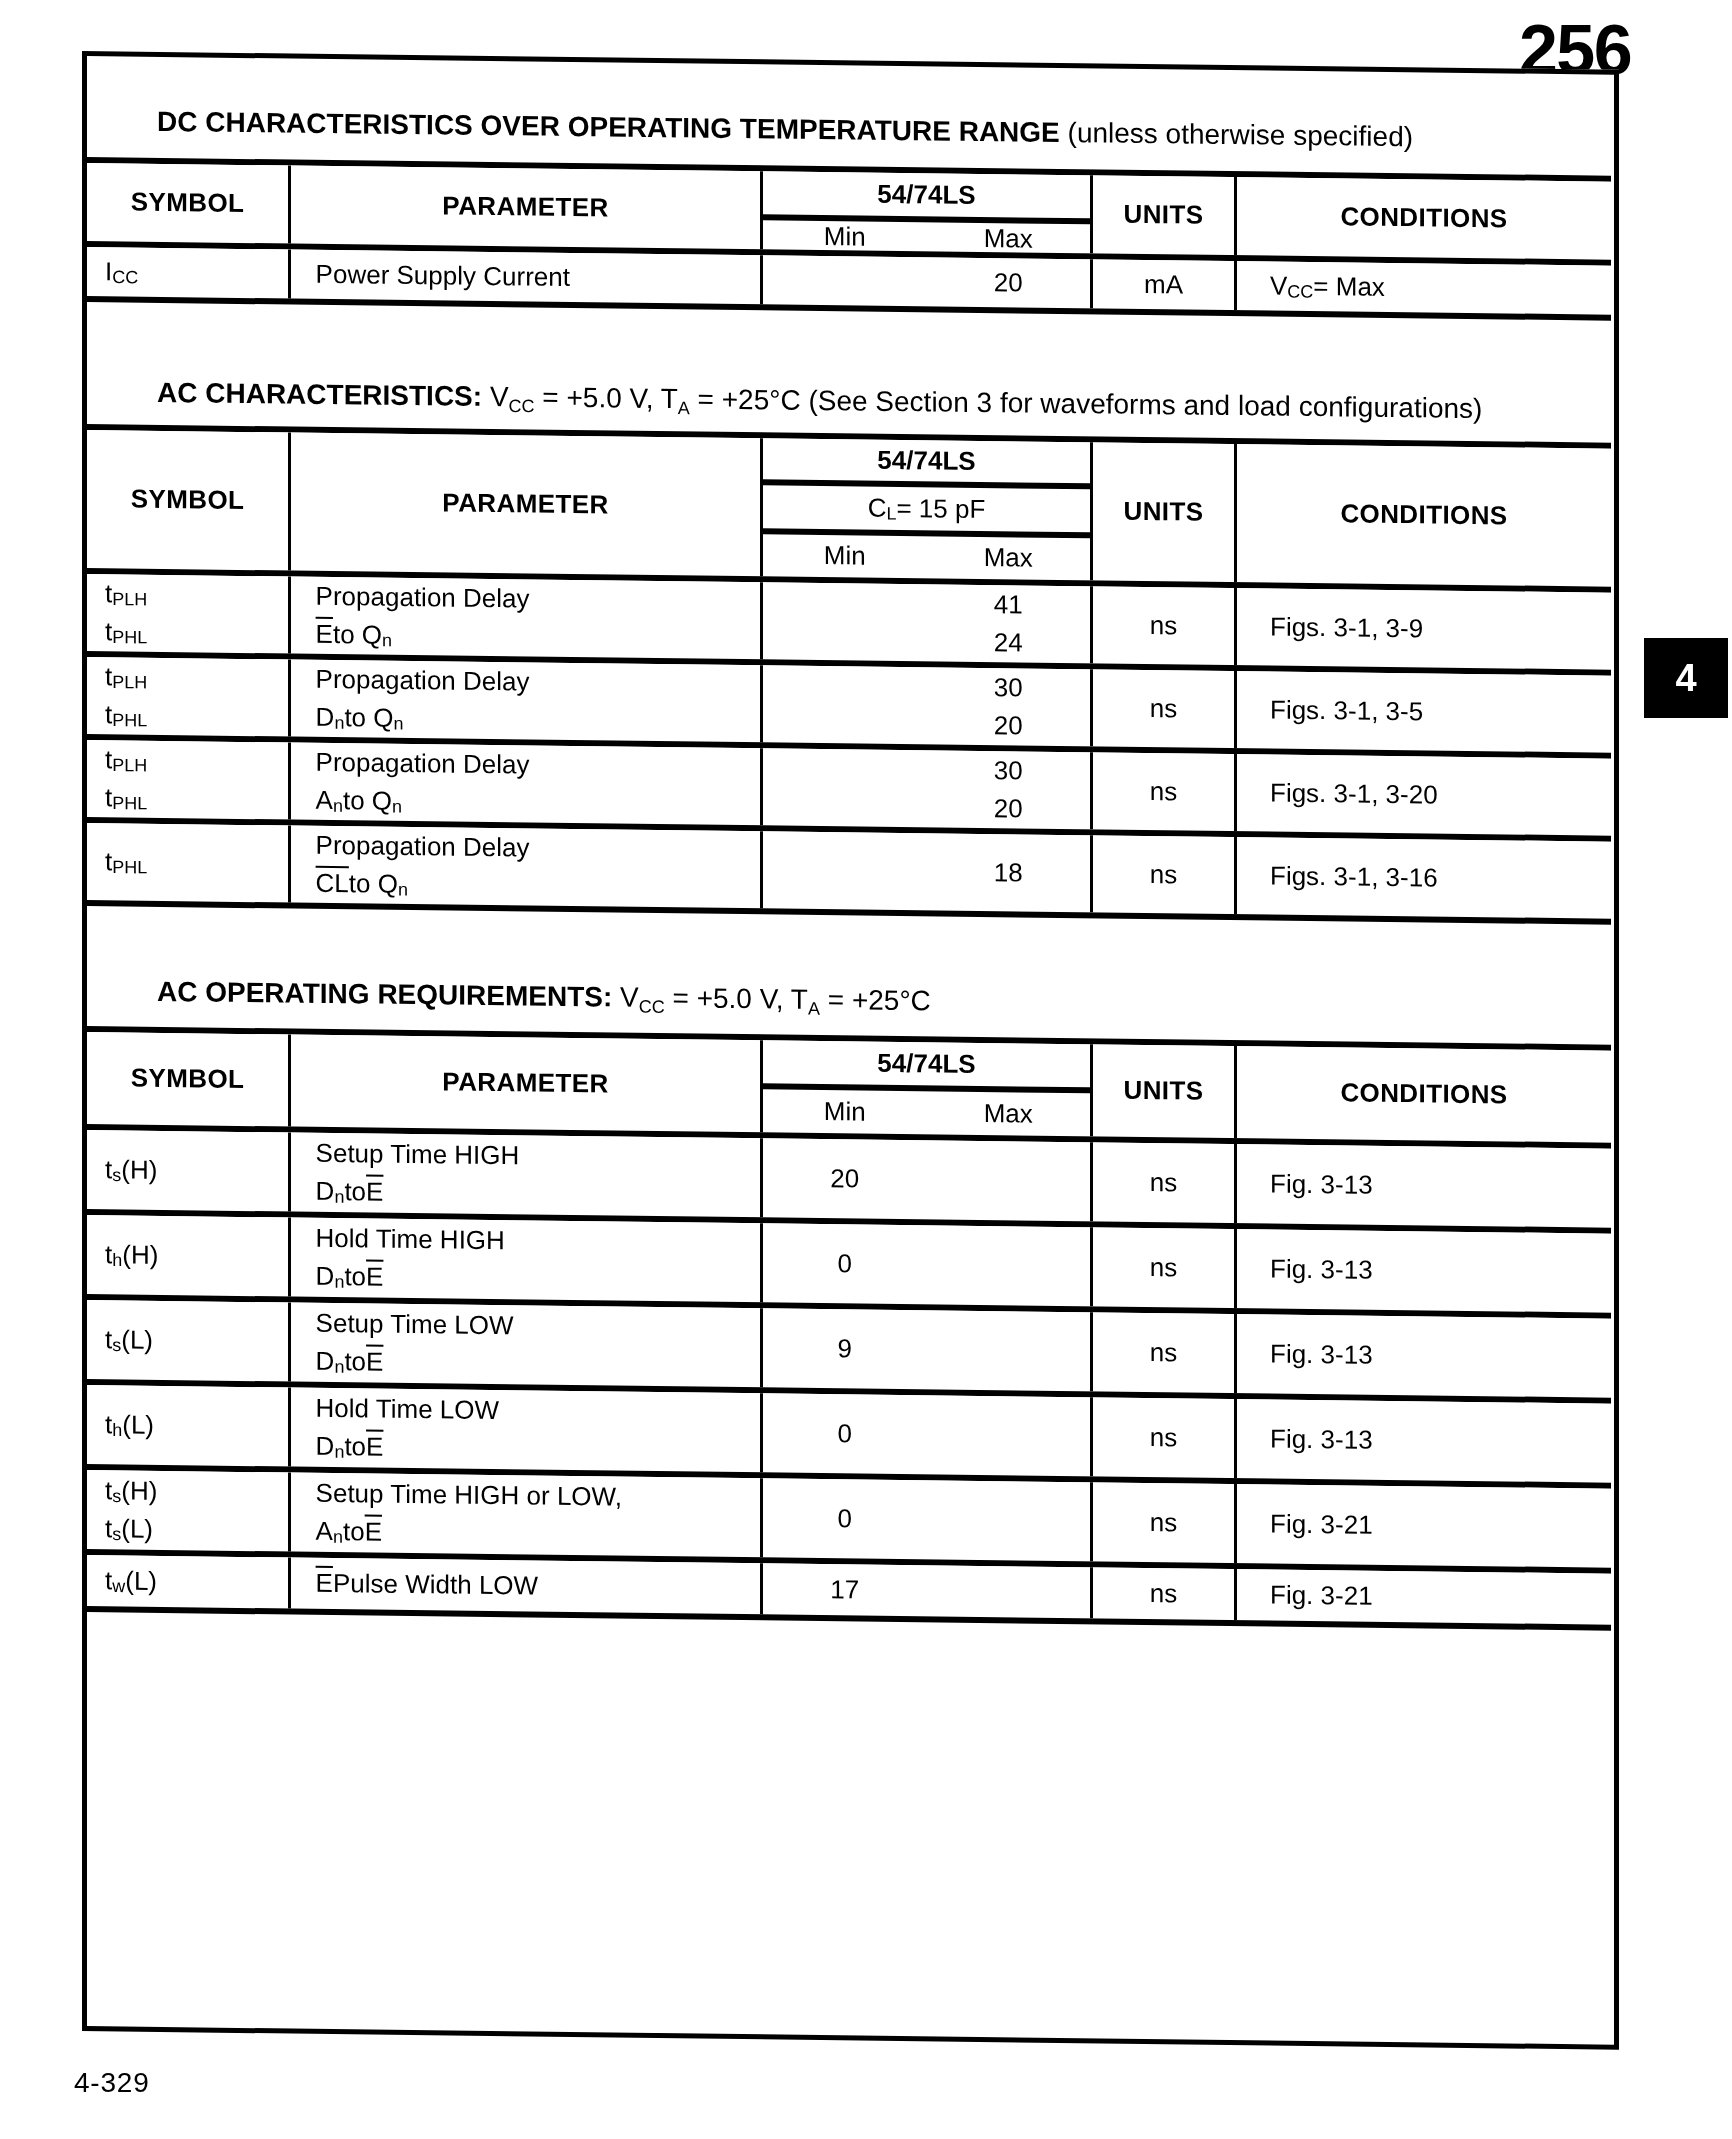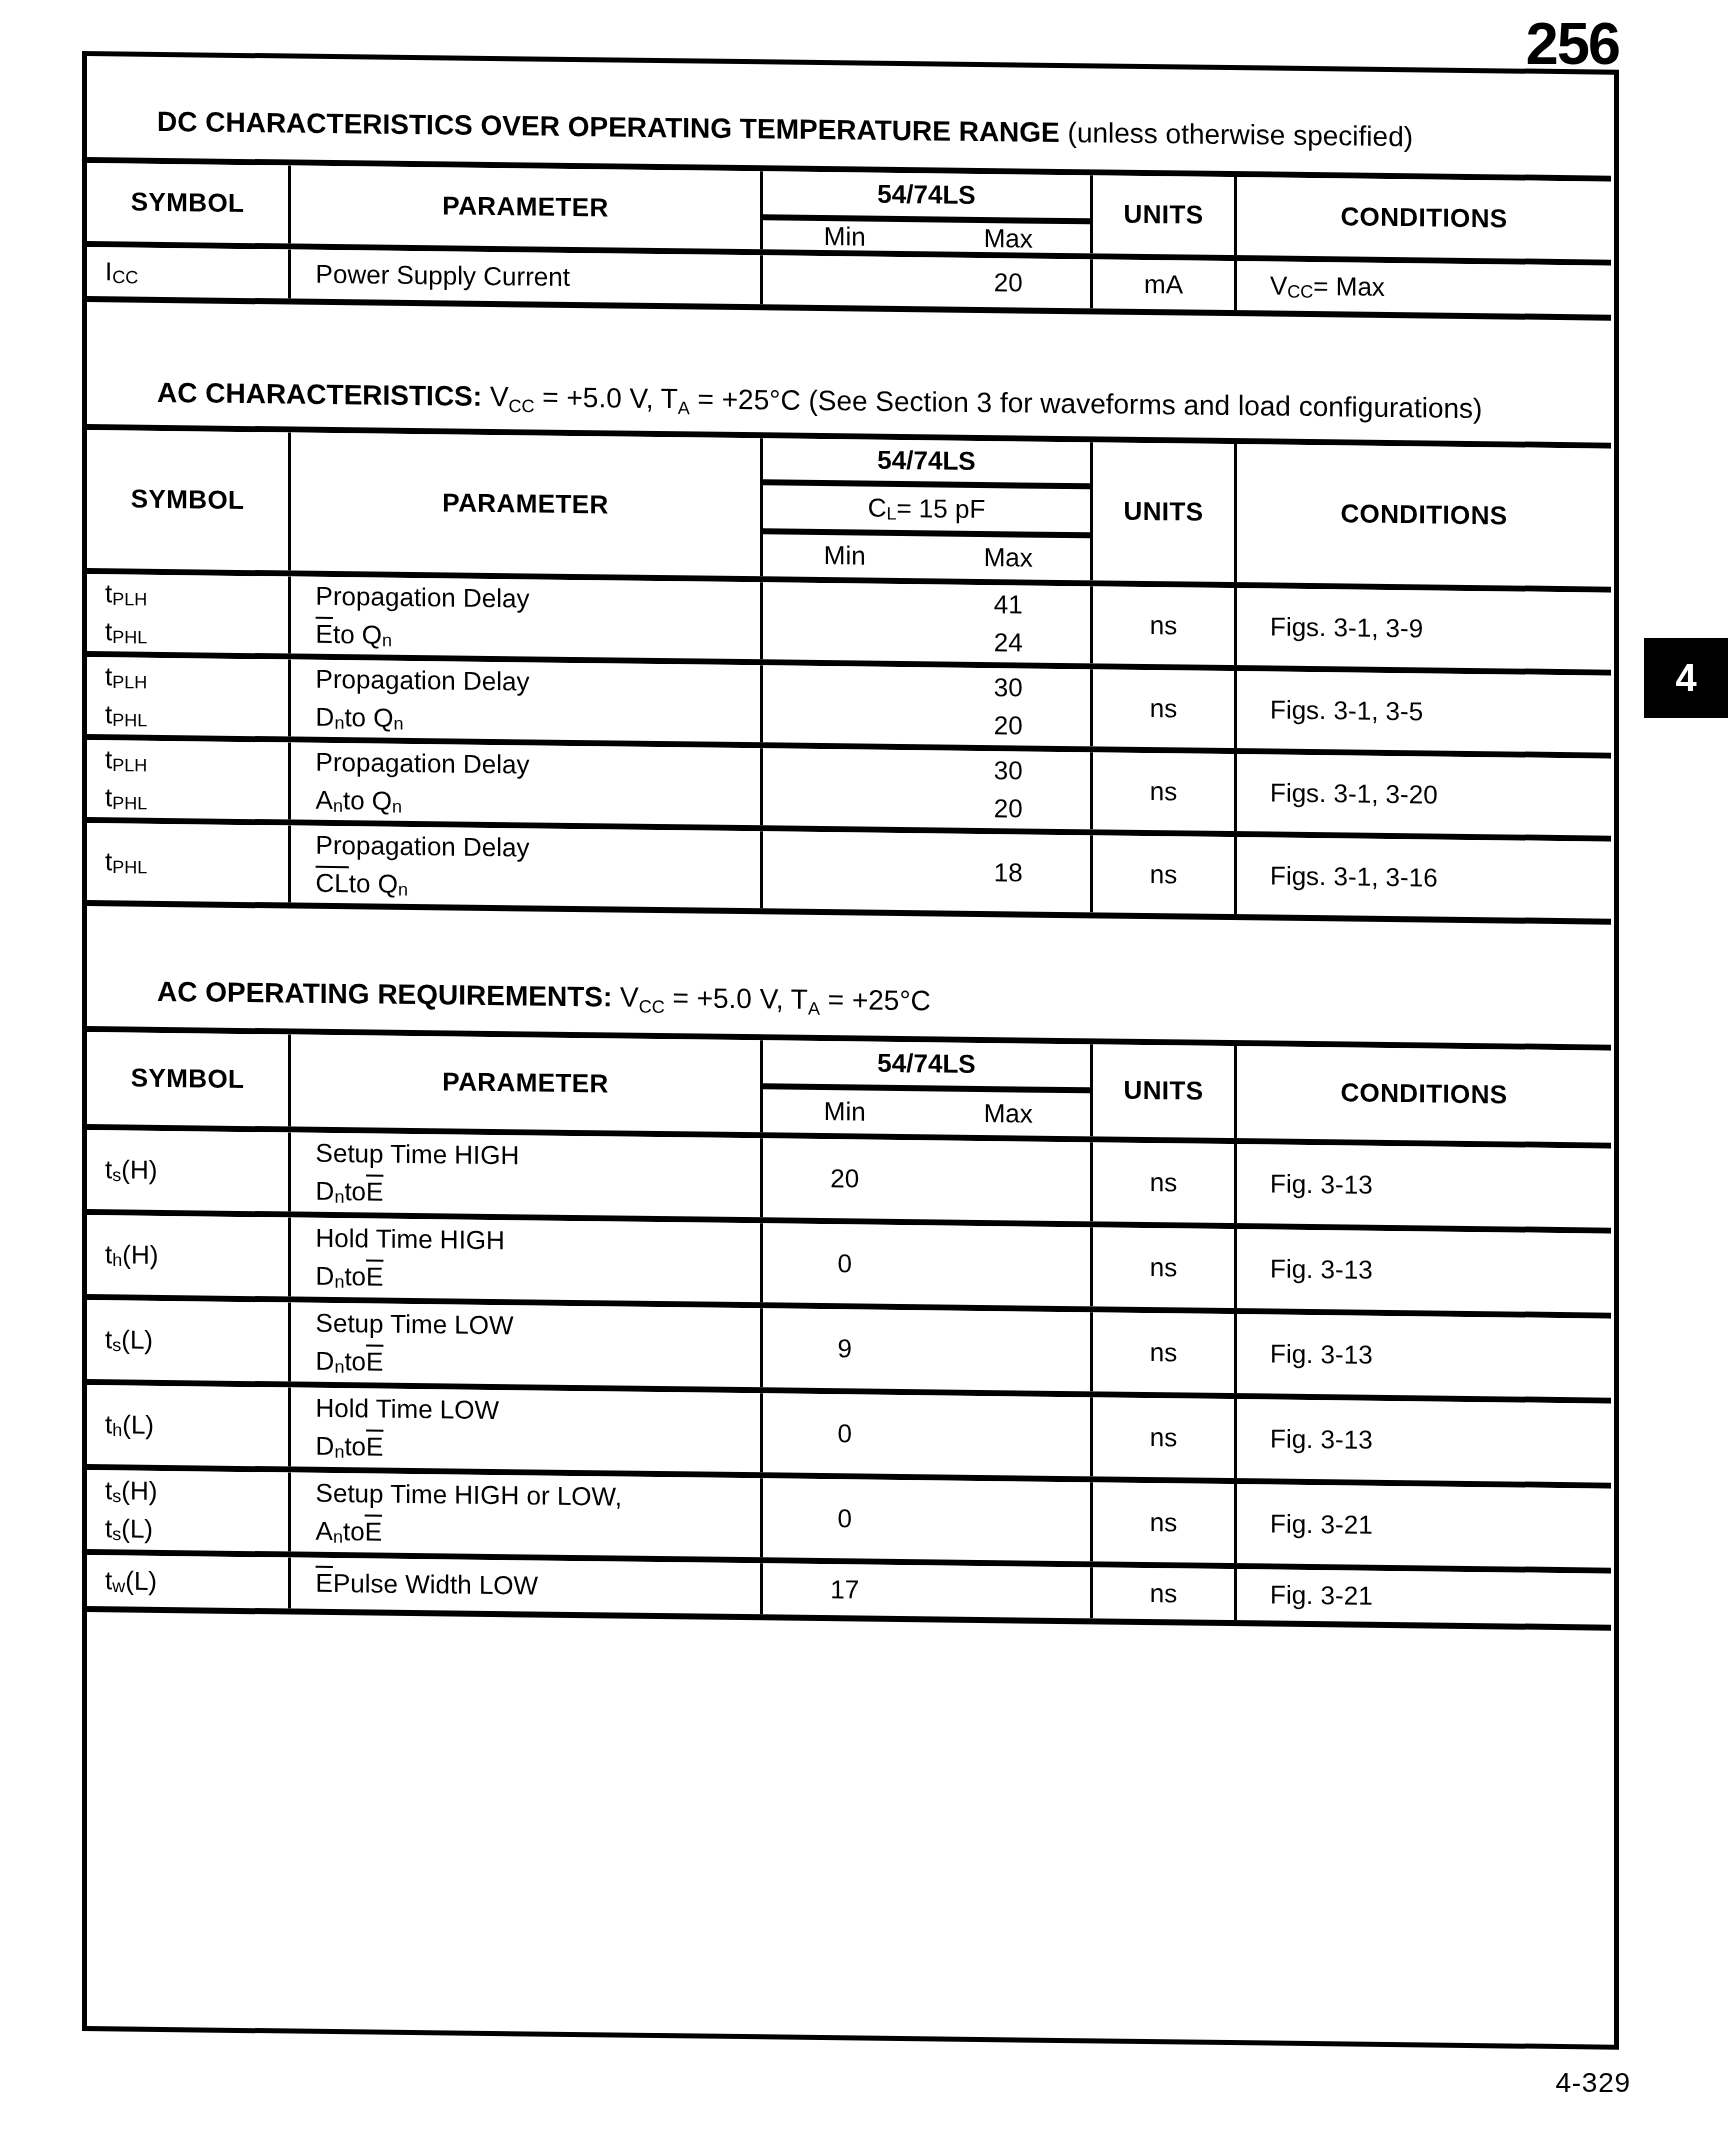--- a/index.html
+++ b/index.html
@@ -6,38 +6,38 @@
   html,body { background:#ffffff; }
   body {
     width: 1732px; height: 2140px;
     position: relative;
     font-family: "Liberation Sans", sans-serif;
     color: #000;
     overflow: hidden;
   }
   .page-num {
     position: absolute; left: 1519px; top: 9.8px; width: 107px;
-    font-size: 59px; font-weight: 700; letter-spacing: -1.6px; text-align: center;
+    font-size: 70px; font-weight: 700; letter-spacing: -1.6px; text-align: center;
   }
   .page-box {
     position: absolute; left: 82px; top: 51px;
     width: 1537px; height: 1980px;
     border: 5.7px solid #000;
     transform: skewY(0.7deg); transform-origin: 0 0;
     background: #fff;
   }
   .side-tab {
     position: absolute; left: 1644px; top: 638px; width: 84px; height: 80px;
     background: #000; color: #fff;
     display: flex; align-items: center; justify-content: center;
     font-size: 38px; font-weight: 700;
   }
   .footer {
-    position: absolute; left: 82px; top: 2067px; width: 1549px;
-    text-align: right; font-size: 28px; letter-spacing: 0.8px;
+    position: absolute; left: 74px; top: 2067px; width: 1549px;
+    text-align: left; font-size: 28px; letter-spacing: 0.8px;
   }
   .section { position: absolute; left: 0; width: 100%; }
   #sec-dc   { top: 48px; }
   #sec-ac   { top: 319px; }
   #sec-acop { top: 918px; }
   .sec-title { margin-left: 70px; font-size: 28px; line-height: 33px; white-space: nowrap; }
   #sec-dc .tbl   { margin-top: 19.7px; }
   #sec-ac .tbl   { margin-top: 11.5px; }
   #sec-acop .tbl { margin-top: 14.8px; }
 

